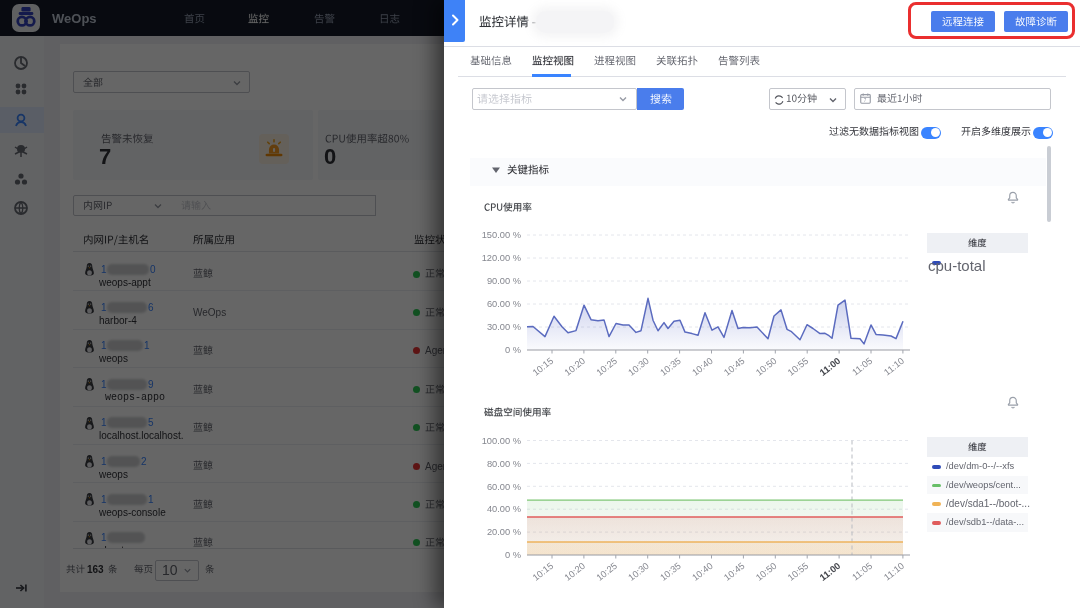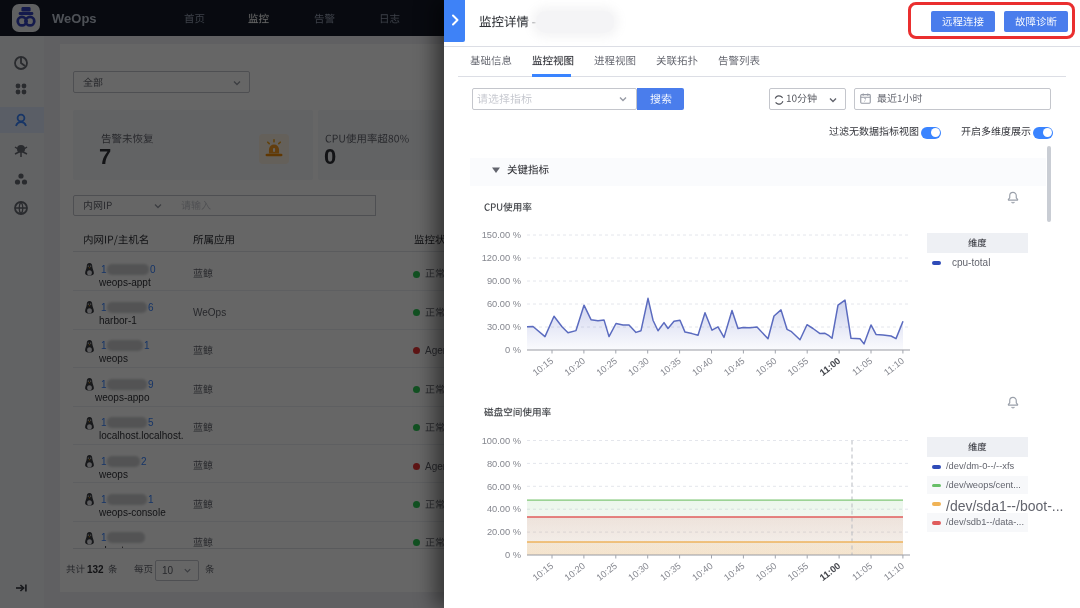--- a/index.html
+++ b/index.html
@@ -243,21 +243,21 @@
       <svg class="abs" style="left:84px;top:301.4px" width="11" height="13" viewBox="0 0 12 14">
         <path d="M6 0C3.8 0 3 1.6 3 3.4 3 6 1.2 8.6 1.2 11c0 1.8 2.2 2.6 4.8 2.6s4.8-.8 4.8-2.6C10.8 8.6 9 6 9 3.4 9 1.6 8.2 0 6 0z" fill="#3d3f45"></path>
         <ellipse cx="6" cy="10.6" rx="2.6" ry="2.8" fill="#e8e9ee"></ellipse>
         <circle cx="4.7" cy="3.2" r="0.7" fill="#fff"></circle>
         <circle cx="7.3" cy="3.2" r="0.7" fill="#fff"></circle>
         <path d="M5 4.6h2L6 5.8z" fill="#e8a020"></path>
       </svg>
       <div style="position:absolute;left:101px;top:299.9px;font-size:10px;color:#3a84ff;font-weight:400;white-space:nowrap;line-height:15.0px;">1</div>
       <div style="position:absolute;left:107px;top:301.9px;width:40px;height:11px;background:#cfd0d3;border-radius:5px;filter:blur(1px)"></div>
       <div style="position:absolute;left:148px;top:299.9px;font-size:10px;color:#3a84ff;font-weight:400;white-space:nowrap;line-height:15.0px;">6</div>
-      <div style="position:absolute;left:99px;top:312.9px;font-size:10px;color:#313238;font-weight:400;white-space:nowrap;line-height:15.0px;">harbor-1</div>
+      <div style="position:absolute;left:99px;top:312.9px;font-size:10px;color:#313238;font-weight:400;white-space:nowrap;line-height:15.0px;">harbor-4</div>
       <div style="position:absolute;left:193px;top:304.9px;font-size:10px;color:#63656e;font-weight:400;white-space:nowrap;line-height:15.0px;">WeOps</div>
       <div style="position:absolute;left:413px;top:308.9px;width:7px;height:7px;background:#2dcb56;border-radius:50%"></div>
       <svg class="zt" style="left:425.0px;top:306.8px;width:20.0px;height:11.0px;fill:#63656e;" viewBox="0 -100 2000 1100">
         <use href="#s14"></use>
       </svg>
       <div style="position:absolute;left:73px;top:328.79999999999995px;width:700px;height:1px;background:#eceef2"></div>
       <svg class="abs" style="left:84px;top:339.8px" width="11" height="13" viewBox="0 0 12 14">
         <path d="M6 0C3.8 0 3 1.6 3 3.4 3 6 1.2 8.6 1.2 11c0 1.8 2.2 2.6 4.8 2.6s4.8-.8 4.8-2.6C10.8 8.6 9 6 9 3.4 9 1.6 8.2 0 6 0z" fill="#3d3f45"></path>
         <ellipse cx="6" cy="10.6" rx="2.6" ry="2.8" fill="#e8e9ee"></ellipse>
         <circle cx="4.7" cy="3.2" r="0.7" fill="#fff"></circle>
@@ -277,21 +277,21 @@
       <svg class="abs" style="left:84px;top:378.2px" width="11" height="13" viewBox="0 0 12 14">
         <path d="M6 0C3.8 0 3 1.6 3 3.4 3 6 1.2 8.6 1.2 11c0 1.8 2.2 2.6 4.8 2.6s4.8-.8 4.8-2.6C10.8 8.6 9 6 9 3.4 9 1.6 8.2 0 6 0z" fill="#3d3f45"></path>
         <ellipse cx="6" cy="10.6" rx="2.6" ry="2.8" fill="#e8e9ee"></ellipse>
         <circle cx="4.7" cy="3.2" r="0.7" fill="#fff"></circle>
         <circle cx="7.3" cy="3.2" r="0.7" fill="#fff"></circle>
         <path d="M5 4.6h2L6 5.8z" fill="#e8a020"></path>
       </svg>
       <div style="position:absolute;left:101px;top:376.7px;font-size:10px;color:#3a84ff;font-weight:400;white-space:nowrap;line-height:15.0px;">1</div>
       <div style="position:absolute;left:107px;top:378.7px;width:40px;height:11px;background:#cfd0d3;border-radius:5px;filter:blur(1px)"></div>
       <div style="position:absolute;left:148px;top:376.7px;font-size:10px;color:#3a84ff;font-weight:400;white-space:nowrap;line-height:15.0px;">9</div>
-      <div style="position:absolute;left:95px;top:389.7px;font-size:10px;color:#313238;font-weight:400;white-space:nowrap;line-height:15.0px;">weops-appo</div>
+      <div style="position:absolute;left:105px;top:389.7px;font-size:10px;color:#313238;font-weight:400;white-space:nowrap;line-height:15.0px;font-family:Liberation Mono, monospace;">weops-appo</div>
       <svg class="zt" style="left:193.0px;top:383.6px;width:20.0px;height:11.0px;fill:#63656e;" viewBox="0 -100 2000 1100">
         <use href="#s13"></use>
       </svg>
       <div style="position:absolute;left:413px;top:385.7px;width:7px;height:7px;background:#2dcb56;border-radius:50%"></div>
       <svg class="zt" style="left:425.0px;top:383.6px;width:20.0px;height:11.0px;fill:#63656e;" viewBox="0 -100 2000 1100">
         <use href="#s14"></use>
       </svg>
       <div style="position:absolute;left:73px;top:405.59999999999997px;width:700px;height:1px;background:#eceef2"></div>
       <svg class="abs" style="left:84px;top:416.6px" width="11" height="13" viewBox="0 0 12 14">
         <path d="M6 0C3.8 0 3 1.6 3 3.4 3 6 1.2 8.6 1.2 11c0 1.8 2.2 2.6 4.8 2.6s4.8-.8 4.8-2.6C10.8 8.6 9 6 9 3.4 9 1.6 8.2 0 6 0z" fill="#3d3f45"></path>
@@ -363,29 +363,29 @@
       </svg>
       <div style="position:absolute;left:413px;top:539.3px;width:7px;height:7px;background:#2dcb56;border-radius:50%"></div>
       <svg class="zt" style="left:425.0px;top:537.2px;width:20.0px;height:11.0px;fill:#63656e;" viewBox="0 -100 2000 1100">
         <use href="#s14"></use>
       </svg>
     </div>
     <div style="position:absolute;left:73px;top:548px;width:700px;height:1px;background:#dfe0e5"></div>
     <svg class="zt" style="left:66.0px;top:563.7px;width:19.0px;height:10.5px;fill:#63656e;" viewBox="0 -100 2000 1100">
       <use href="#s37"></use>
     </svg>
-    <div style="position:absolute;left:87px;top:561.5px;font-size:10px;color:#313238;font-weight:700;white-space:nowrap;line-height:15.0px;">132</div>
+    <div style="position:absolute;left:87px;top:561.5px;font-size:10px;color:#313238;font-weight:700;white-space:nowrap;line-height:15.0px;">163</div>
     <svg class="zt" style="left:108.0px;top:563.7px;width:9.5px;height:10.5px;fill:#63656e;" viewBox="0 -100 1000 1100">
       <use href="#s18"></use>
     </svg>
     <svg class="zt" style="left:134.0px;top:563.7px;width:19.0px;height:10.5px;fill:#63656e;" viewBox="0 -100 2000 1100">
       <use href="#s17"></use>
     </svg>
     <div style="position:absolute;left:155px;top:560px;width:44px;height:21px;background:#fff;border:1px solid #c4c6cc;border-radius:2px"></div>
-    <div style="position:absolute;left:162px;top:562.5px;font-size:10px;color:#63656e;font-weight:400;white-space:nowrap;line-height:15.0px;">10</div>
+    <div style="position:absolute;left:162px;top:562.5px;font-size:14px;color:#63656e;font-weight:400;white-space:nowrap;line-height:15.0px;">10</div>
     <svg class="abs" style="left:183px;top:566px" width="9" height="9" viewBox="0 0 10 10" fill="none" stroke="#979ba5" stroke-width="1.4">
       <path d="M2 3.5l3 3 3-3"></path>
     </svg>
     <svg class="zt" style="left:205.0px;top:563.7px;width:9.5px;height:10.5px;fill:#63656e;" viewBox="0 -100 1000 1100">
       <use href="#s18"></use>
     </svg>
   </div>
 <div style="position:absolute;left:0px;top:0px;width:1080px;height:608px;background:rgba(0,0,0,0.60)"></div>
 <div style="position:absolute;left:444px;top:0;width:636px;height:608px;background:#fff;box-shadow:-10px 0 18px rgba(0,0,0,0.45)">
     <div style="position:absolute;left:0px;top:0px;width:21px;height:42px;background:#3e82f7;border-radius:0 0 2px 0"></div>
@@ -590,27 +590,27 @@
       <line x1="411.0" y1="125" x2="411.0" y2="128.5" stroke="#a2a5ad" stroke-width="1"></line>
       <text x="413.0" y="137" font-size="9.3" fill="#85878f" font-weight="400" text-anchor="end" transform="rotate(-38 413.0 137)">11:05</text>
       <line x1="442.9" y1="125" x2="442.9" y2="128.5" stroke="#a2a5ad" stroke-width="1"></line>
       <text x="444.9" y="137" font-size="9.3" fill="#85878f" font-weight="400" text-anchor="end" transform="rotate(-38 444.9 137)">11:10</text>
     </svg>
     <div style="position:absolute;left:483px;top:233px;width:101px;height:20px;background:#eef0f4"></div>
     <svg class="zt" style="left:524.2px;top:238.3px;width:18.6px;height:10.2px;fill:#313238;stroke:#313238;stroke-width:8;" viewBox="0 -100 2000 1100">
       <use href="#s36"></use>
     </svg>
     <div style="position:absolute;left:488px;top:261px;width:9px;height:3.5px;background:#2f4bb8;border-radius:2px"></div>
-    <div style="position:absolute;left:508px;top:257px;font-size:10px;color:#63656e;white-space:nowrap">cpu-total</div>
+    <div style="position:absolute;left:484px;top:257px;font-size:15px;color:#63656e;white-space:nowrap">cpu-total</div>
     <div style="position:absolute;left:483px;top:437px;width:101px;height:20px;background:#eef0f4"></div>
     <svg class="zt" style="left:524.2px;top:442.3px;width:18.6px;height:10.2px;fill:#313238;stroke:#313238;stroke-width:8;" viewBox="0 -100 2000 1100">
       <use href="#s36"></use>
     </svg>
     <div style="position:absolute;left:488px;top:465px;width:9px;height:3.5px;background:#2f4bb8;border-radius:2px"></div>
     <div style="position:absolute;left:502px;top:461px;font-size:9.3px;color:#63656e;white-space:nowrap">/dev/dm-0--/--xfs</div>
     <div style="position:absolute;left:483px;top:475.7px;width:101px;height:18.7px;background:#f7f8fa"></div>
     <div style="position:absolute;left:488px;top:483.7px;width:9px;height:3.5px;background:#68bf68;border-radius:2px"></div>
     <div style="position:absolute;left:502px;top:479.7px;font-size:9.3px;color:#63656e;white-space:nowrap">/dev/weops/cent...</div>
     <div style="position:absolute;left:488px;top:502.4px;width:9px;height:3.5px;background:#f0b356;border-radius:2px"></div>
-    <div style="position:absolute;left:502px;top:498.4px;font-size:14px;color:#63656e;white-space:nowrap">/dev/sda1--/boot-...</div>
+    <div style="position:absolute;left:502px;top:498.4px;font-size:10px;color:#63656e;white-space:nowrap">/dev/sda1--/boot-...</div>
     <div style="position:absolute;left:483px;top:513.1px;width:101px;height:18.7px;background:#f7f8fa"></div>
     <div style="position:absolute;left:488px;top:521.1px;width:9px;height:3.5px;background:#e05d5d;border-radius:2px"></div>
     <div style="position:absolute;left:502px;top:517.1px;font-size:9.3px;color:#63656e;white-space:nowrap">/dev/sdb1--/data-...</div>
   </div>
 </body></html>

